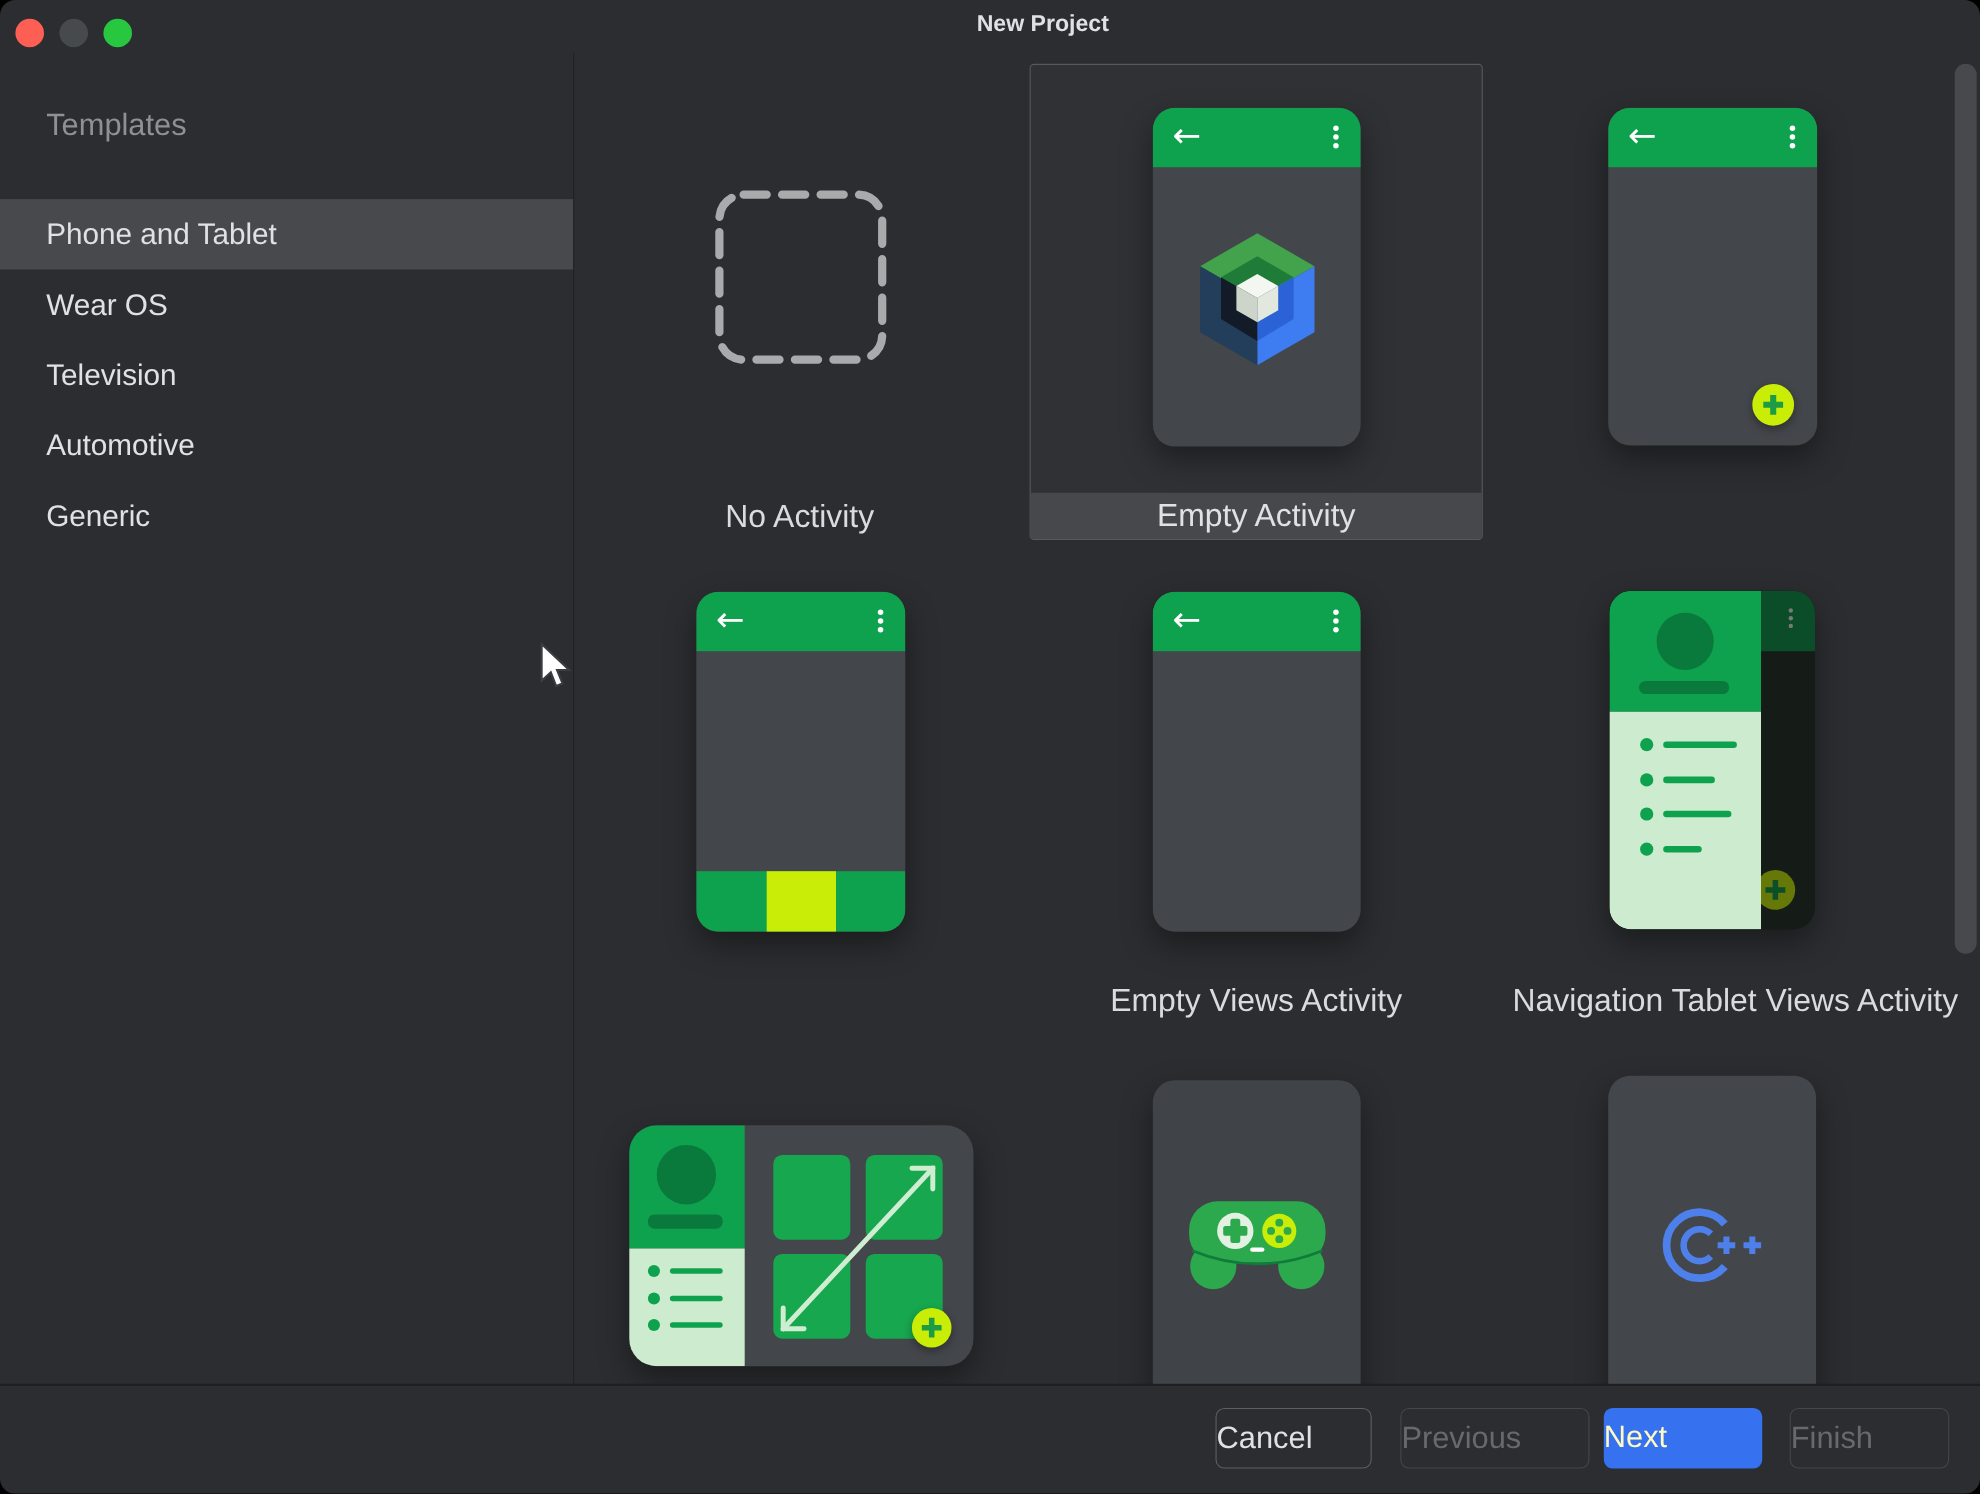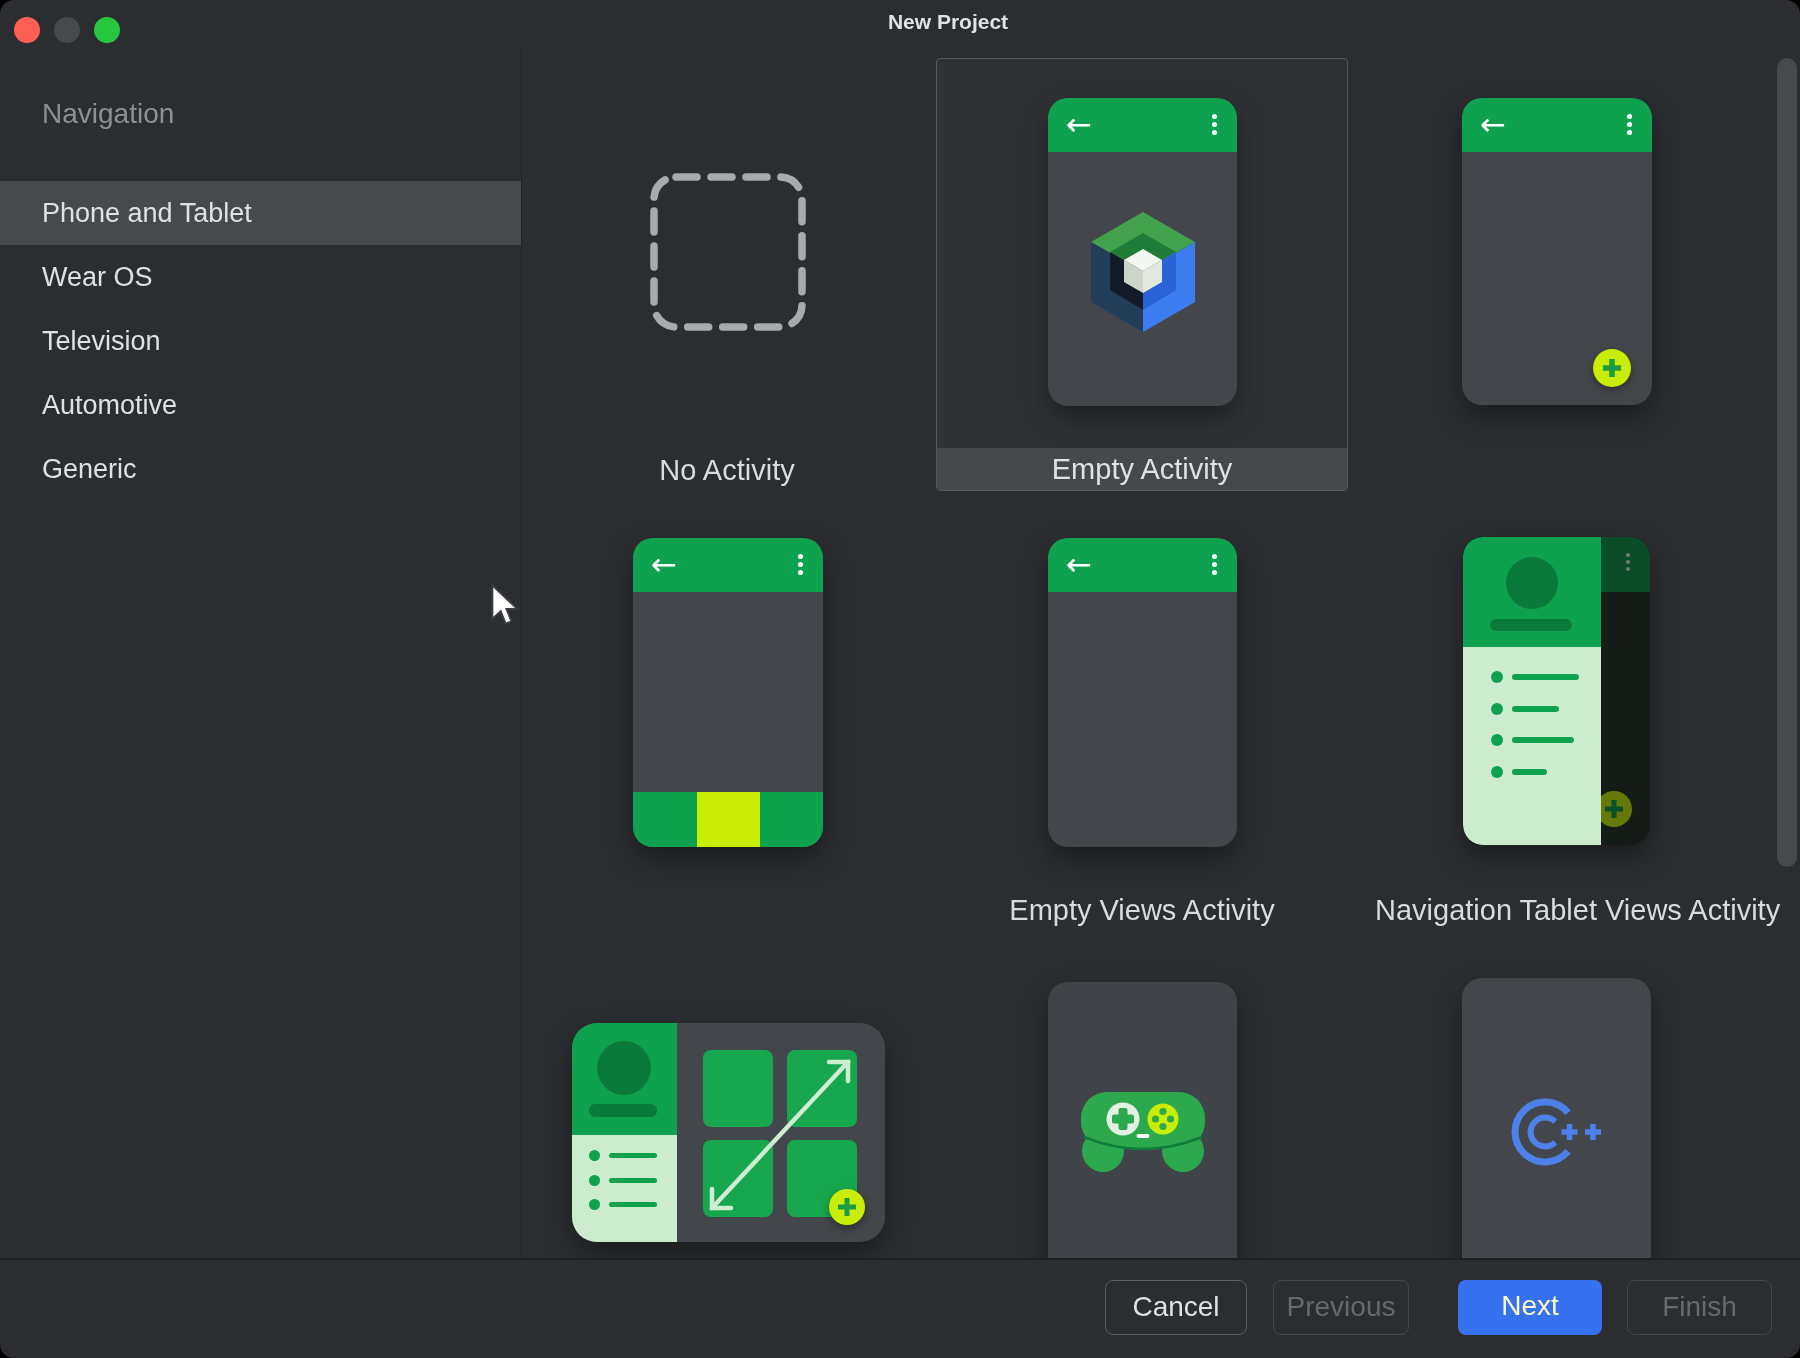--- a/index.html
+++ b/index.html
@@ -63,21 +63,21 @@
   .mdot{position:absolute;border-radius:50%;background:#0FA24E;}
   .mline{position:absolute;height:6px;border-radius:3px;background:#0FA24E;}
 
   
   .pd-card{position:absolute;background:#43464A;border-radius:25px;overflow:hidden;
     box-shadow:0 12px 28px rgba(0,0,0,.38);}
   .tile{position:absolute;width:70px;height:77px;border-radius:8px;background:#17A74E;}
 
   
   .footer-divider{position:absolute;left:0;top:1258px;width:100%;height:2px;background:#1D1F21;}
-  .btn{position:absolute;top:1280px;height:55px;line-height:52px;text-align:center;
+  .btn{position:absolute;top:1280px;height:55px;line-height:52px;
     font-size:28px;border-radius:8px;box-sizing:border-box;color:#DFE1E5;cursor:default;}
   .btn.outline{border:1.5px solid #5C5F64;}
   .btn.disabled{border:1.5px solid #44474B;color:#66696E;}
   .btn.primary{background:#3672EF;color:#fef9c3;}
 
   .scroll-thumb{position:absolute;left:1777px;top:58px;width:20px;height:809px;
     border-radius:10px;background:#48494C;}
 </style>
 </head>
 <body>
@@ -85,21 +85,21 @@
 <div class="window">
 
   <div class="titlebar">
     <div class="tl-dot tl-close"></div>
     <div class="tl-dot tl-min"></div>
     <div class="tl-dot tl-zoom"></div>
     <div class="win-title">New Project</div>
   </div>
 
   <div class="sidebar">
-    <div class="sb-header">Navigation</div>
+    <div class="sb-header">Templates</div>
     <div class="sb-item sel" style="top:133px;">Phone and Tablet</div>
     <div class="sb-item" style="top:197px;">Wear OS</div>
     <div class="sb-item" style="top:261px;">Television</div>
     <div class="sb-item" style="top:325px;">Automotive</div>
     <div class="sb-item" style="top:389px;">Generic</div>
   </div>
 
   <div class="content">
 
     <div class="cell" style="left:545px;top:58px;width:364px;height:432px;">
@@ -285,21 +285,21 @@
           </g>
         </svg>
       </div>
     </div>
 
     <div class="scroll-thumb"></div>
   </div>
 
   <div class="footer-divider"></div>
   <div class="btn outline" style="left:1105px;width:142px;">Cancel</div>
-  <div class="btn disabled" style="left:1273px;width:136px;">Previous</div>
+  <div class="btn disabled" style="left:1273px;width:172px;">Previous</div>
   <div class="btn primary" style="left:1458px;width:144px;">Next</div>
   <div class="btn disabled" style="left:1627px;width:145px;">Finish</div>
 
   <svg class="abs" style="left:490px;top:584px;" width="34" height="46" viewBox="0 0 24 33">
     <polygon points="1.5,1 1.5,25 7.5,19.5 11,28.5 15.2,26.8 11.6,18 19.5,18" fill="#FFFFFF" stroke="#3A3D40" stroke-width="1.4"></polygon>
   </svg>
 
 </div>
 
 </body></html>

